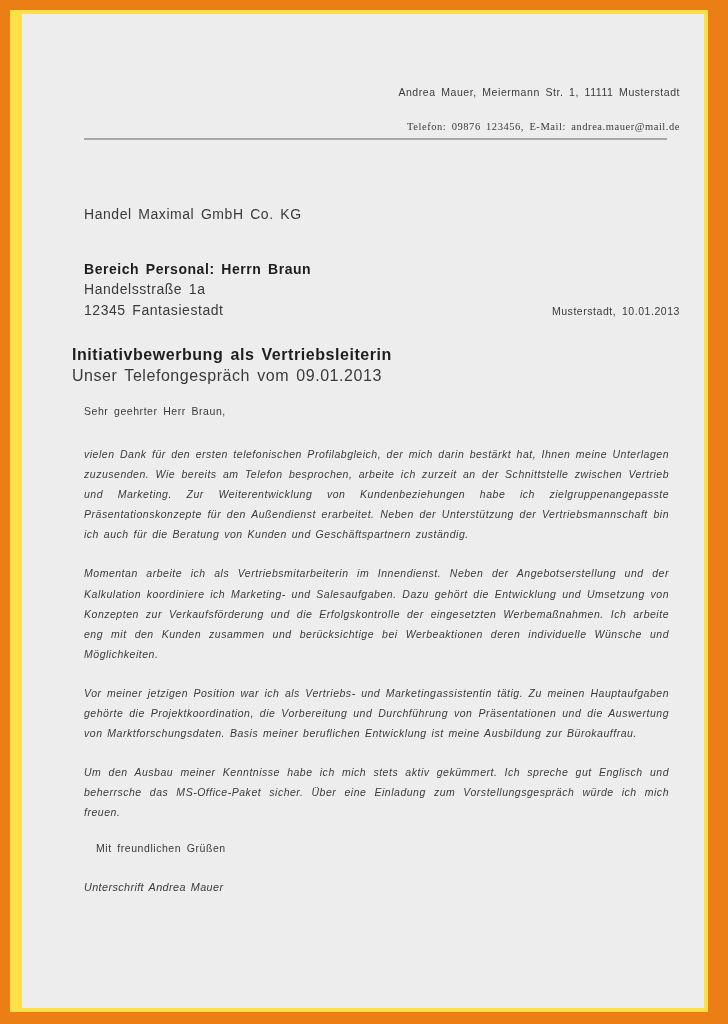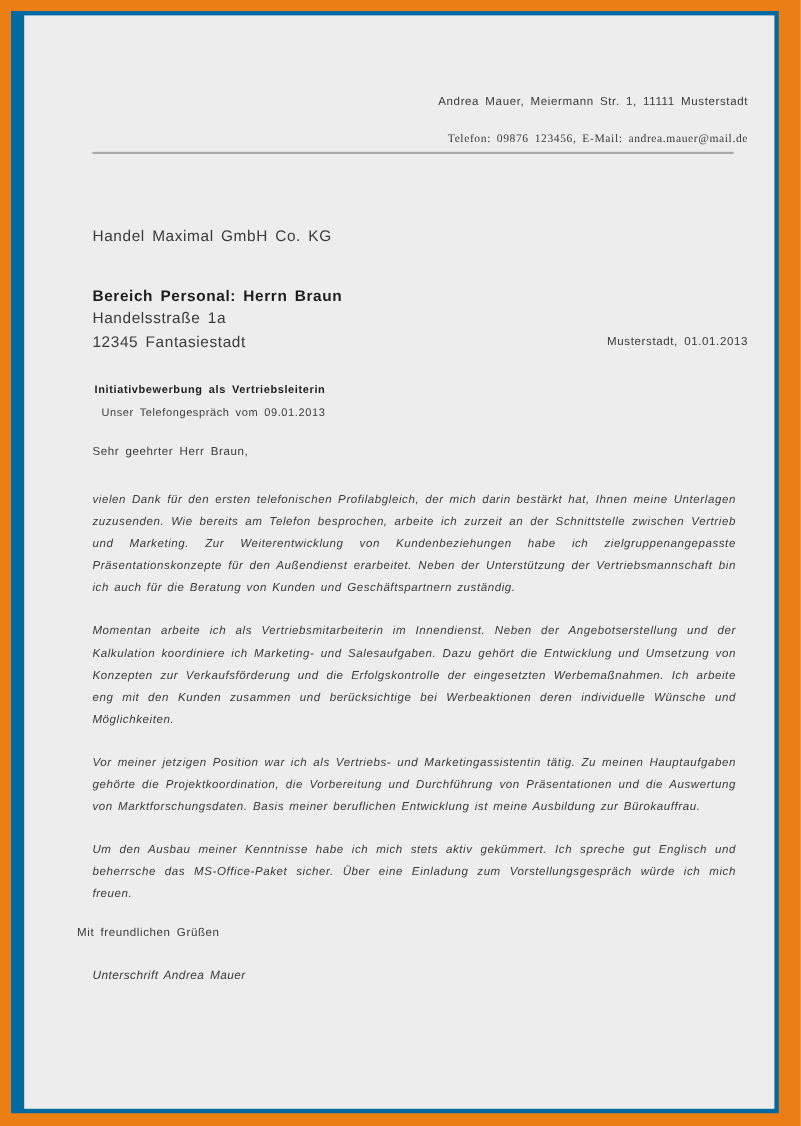--- a/index.html
+++ b/index.html
@@ -20,21 +20,21 @@
     position: relative;
     width: 728px;
     height: 1024px;
     background: #ec7e16;
     padding: 10px 20px 12px 10px;
   }
   .frame-inner {
     position: relative;
     width: 100%;
     height: 100%;
-    background: #0369a1;
+    background: #fde047;
     padding: 4px 4px 4px 12px;
   }
 
   
   .page {
     position: relative;
     width: 100%;
     height: 100%;
     background: #ededed;
     overflow: hidden;
@@ -86,27 +86,26 @@
     color: #3a3a3a;
     font-size: 10.5px;
     letter-spacing: 0.55px;
     word-spacing: 2.2px;
   }
 
   
   .subject {
     position: absolute;
     top: 331px;
-    left: 64px;
+    left: 50px;
     color: #3a3a3a;
-    font-size: 10px;
+    font-size: 16px;
     letter-spacing: 0.55px;
     word-spacing: 2.2px;
     line-height: 20.5px;
-    text-align: right;
   }
   .subject .subject-main { font-weight: bold; color: #1d1d1d; }
 
   
   .salutation {
     position: absolute;
     top: 391px;
     left: 62px;
     color: #3a3a3a;
     font-size: 10.5px;
@@ -127,21 +126,21 @@
     line-height: 20.1px;
     text-align: justify;
   }
   .body-text p { margin: 0 0 19px 0; font-style: italic; }
   .body-text p:last-child { margin-bottom: 13px; }
 
   
   .closing {
     position: absolute;
     top: 828px;
-    left: 48px;
+    left: 74px;
     color: #3a3a3a;
     font-size: 10.5px;
     letter-spacing: 0.55px;
     word-spacing: 2.2px;
   }
   .signature {
     position: absolute;
     top: 867px;
     left: 62px;
     color: #3a3a3a;
@@ -165,21 +164,21 @@
 
       <div class="header-rule"></div>
 
       <div class="recipient">
         <div>Handel  Maximal  GmbH  Co.  KG</div>
         <div class="strong">Bereich  Personal:  Herrn  Braun</div>
         <div>Handelsstraße  1a</div>
         <div>12345  Fantasiestadt</div>
       </div>
 
-      <div class="placedate">Musterstadt,  01.01.2013</div>
+      <div class="placedate">Musterstadt,  10.01.2013</div>
 
       <div class="subject">
         <div class="subject-main">Initiativbewerbung  als  Vertriebsleiterin</div>
         <div>Unser  Telefongespräch  vom  09.01.2013</div>
       </div>
 
       <div class="salutation">Sehr  geehrter  Herr  Braun,</div>
 
       <div class="body-text">
         <p>vielen Dank für den ersten telefonischen Profilabgleich, der mich darin bestärkt hat, Ihnen meine Unterlagen zuzusenden. Wie bereits am Telefon besprochen, arbeite ich zurzeit an der Schnittstelle zwischen Vertrieb und Marketing. Zur Weiterentwicklung von Kundenbeziehungen habe ich zielgruppenangepasste Präsentationskonzepte für den Außendienst erarbeitet. Neben der Unterstützung der Vertriebsmannschaft bin ich auch für die Beratung von Kunden und Geschäftspartnern zuständig.</p>

